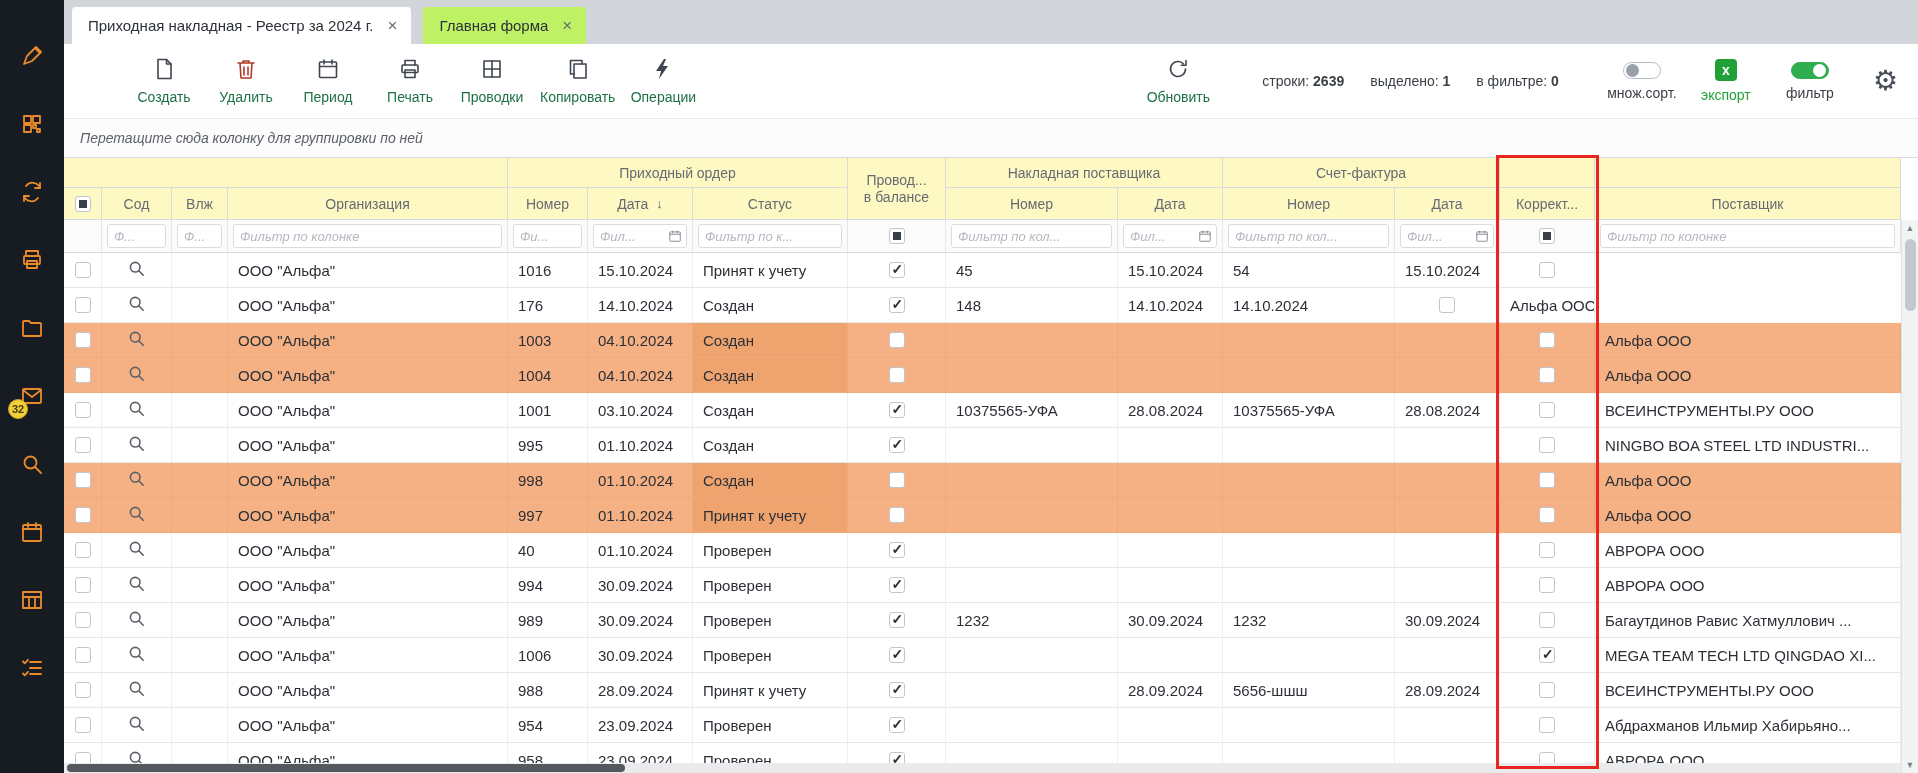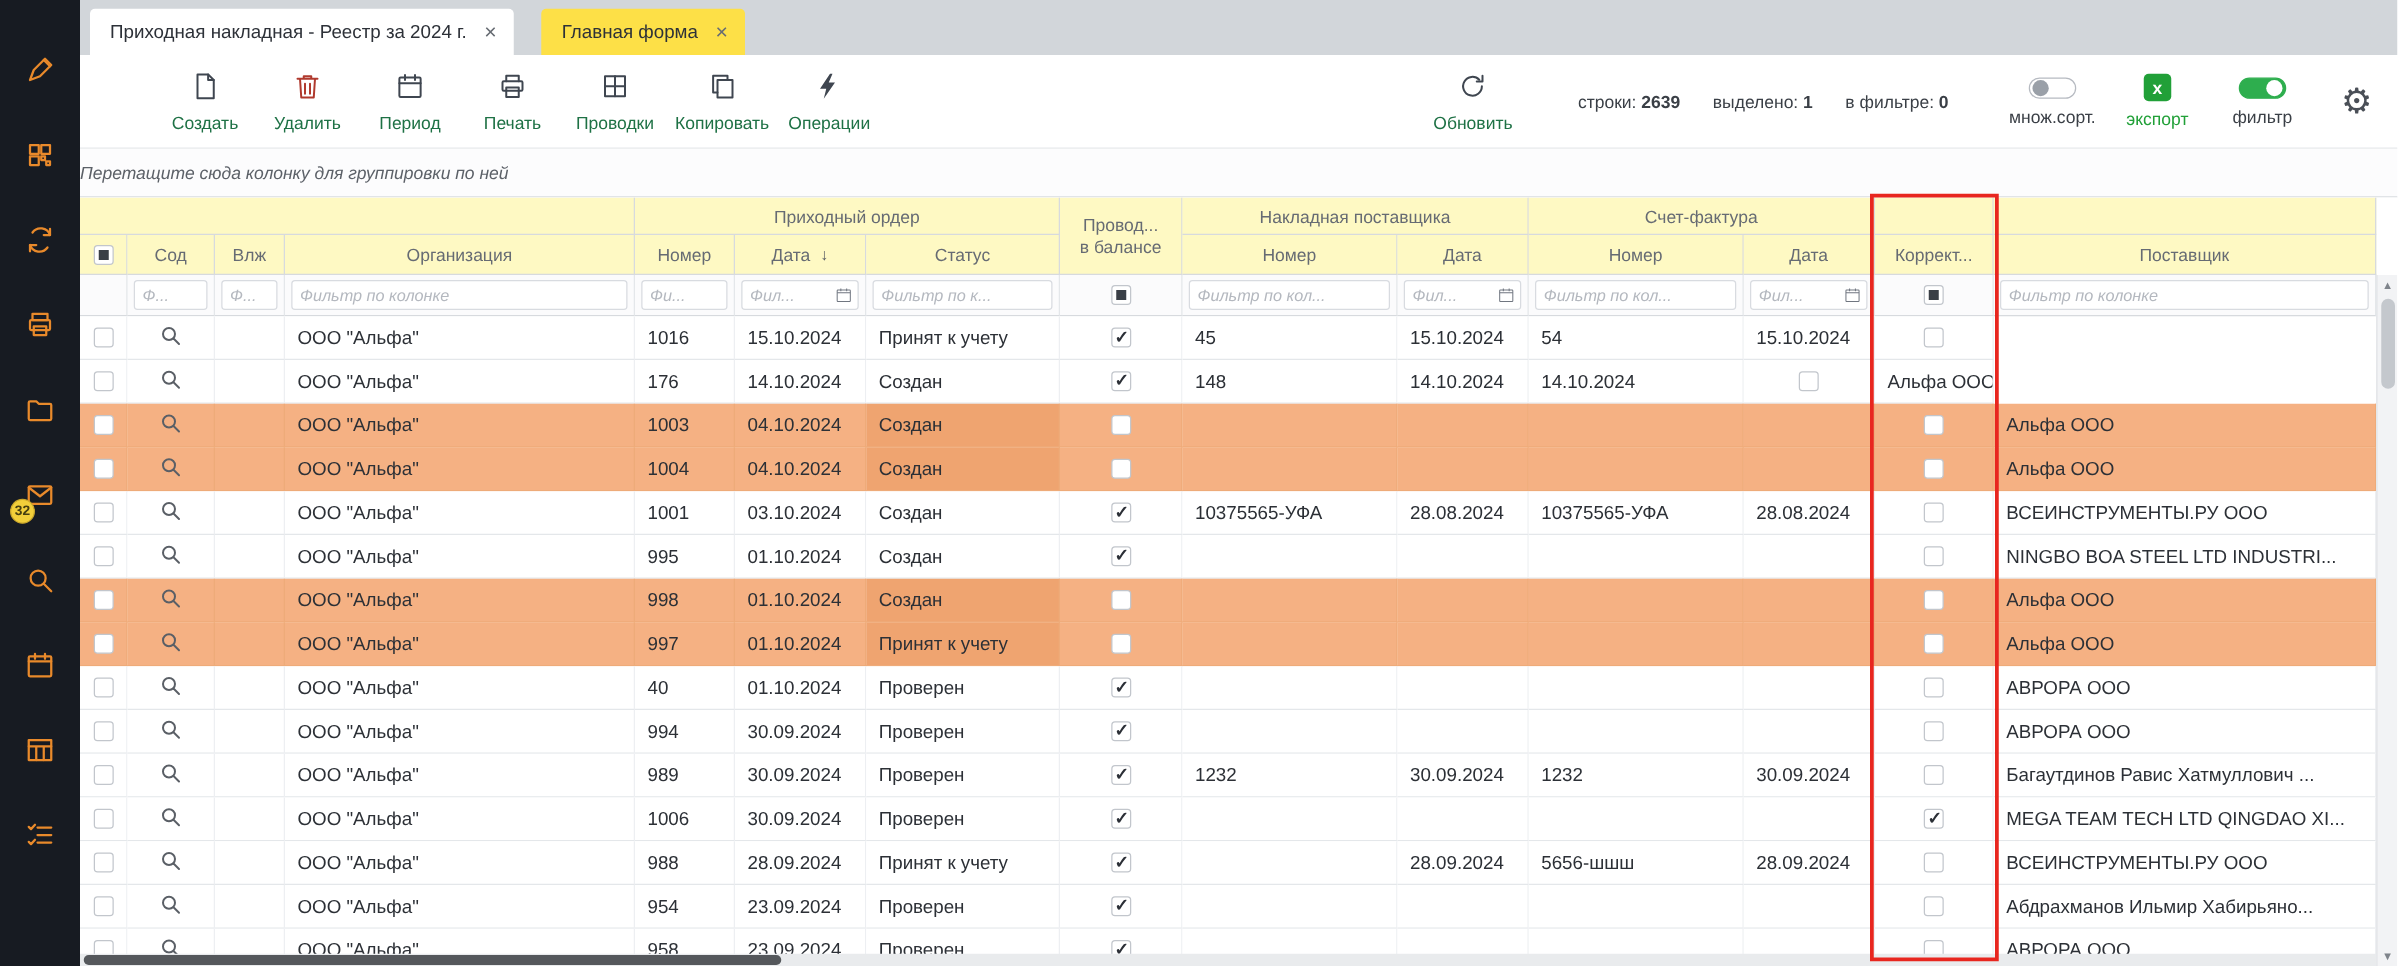--- a/index.html
+++ b/index.html
@@ -15,25 +15,25 @@
   .sb-icon svg{stroke:#e98a2b;fill:none;stroke-width:1.8;stroke-linecap:round;stroke-linejoin:round}
   .sb-badge{position:absolute;left:-10px;bottom:-9px;width:20px;height:20px;border-radius:50%;
     background:#f2cf3a;border:1px solid #c9a62b;color:#463f10;font-size:11px;font-weight:bold;
     display:flex;align-items:center;justify-content:center}
 
   
   .main{flex:1;display:flex;flex-direction:column;min-width:0}
 
   
   .tabbar{height:44px;flex:none;background:#d2d6da;display:flex;align-items:flex-end;
-    padding-left:8px;gap:22px}
+    padding-left:8px;gap:12px}
   .tab{height:37px;display:flex;align-items:center;gap:14px;padding:0 14px 0 16px;
     font-size:15px;color:#2d3138;border-radius:4px 4px 0 0;cursor:pointer;white-space:nowrap}
   .tab.active{background:#fff}
-  .tab.inactive{background:#fde047}
+  .tab.inactive{background:#bef264}
   .tab-close{color:#676c73;font-size:17px;line-height:1;cursor:pointer}
 
   
   .toolbar{height:74px;flex:none;background:#fff;display:flex;align-items:center;
     padding:0 20px 0 66px;gap:14px}
   .tbtn{display:flex;flex-direction:column;align-items:center;justify-content:center;
     gap:4px;min-width:68px;height:62px;cursor:pointer}
   .tbtn svg{stroke:#3f4650;fill:none;stroke-width:1.6;stroke-linecap:round;stroke-linejoin:round}
   .tbtn .lbl{font-size:14px;color:#1e7145;white-space:nowrap}
   .tbtn.refresh{margin-left:auto}
@@ -45,21 +45,21 @@
   .toggle .knob{position:absolute;top:1px;left:2px;width:13px;height:13px;border-radius:50%;background:#9aa0a8}
   .toggle.on{background:#2eae4e;border-color:#2eae4e}
   .toggle.on .knob{left:auto;right:2px;background:#fff}
   .export-box{width:22px;height:22px;border-radius:4px;background:#21a038;color:#fff;
     font-size:14px;font-weight:bold;display:flex;align-items:center;justify-content:center}
   .ctrl .lbl.green{color:#21a038}
   .gear{font-size:28px;color:#4a4f57;margin-left:14px;cursor:pointer;line-height:1}
 
   
   .groupbar{height:40px;flex:none;background:#fcfcfd;border-top:1px solid #e8eaec;
-    border-bottom:1px solid #d8dbdf;display:flex;align-items:center;padding-left:0;
+    border-bottom:1px solid #d8dbdf;display:flex;align-items:center;padding-left:16px;
     font-size:14px;font-style:italic;color:#5c6168}
 
   
   .tablewrap{flex:1;position:relative;background:#fff;overflow:hidden}
   .grid14{display:grid;grid-template-columns:38px 70px 56px 280px 80px 105px 155px 98px 172px 105px 172px 105px 95px 306px;width:1837px}
 
   .hgrid{grid-template-rows:30px 32px;background:#f2f3f5;color:#666b73;font-size:14px}
   .gh,.ch{display:flex;align-items:center;justify-content:center;background:#fef9c3;
     border-right:1px solid #d7dade;border-bottom:1px solid #d7dade;overflow:hidden;white-space:nowrap}
   .gh-span{flex-direction:column;line-height:1.2}

